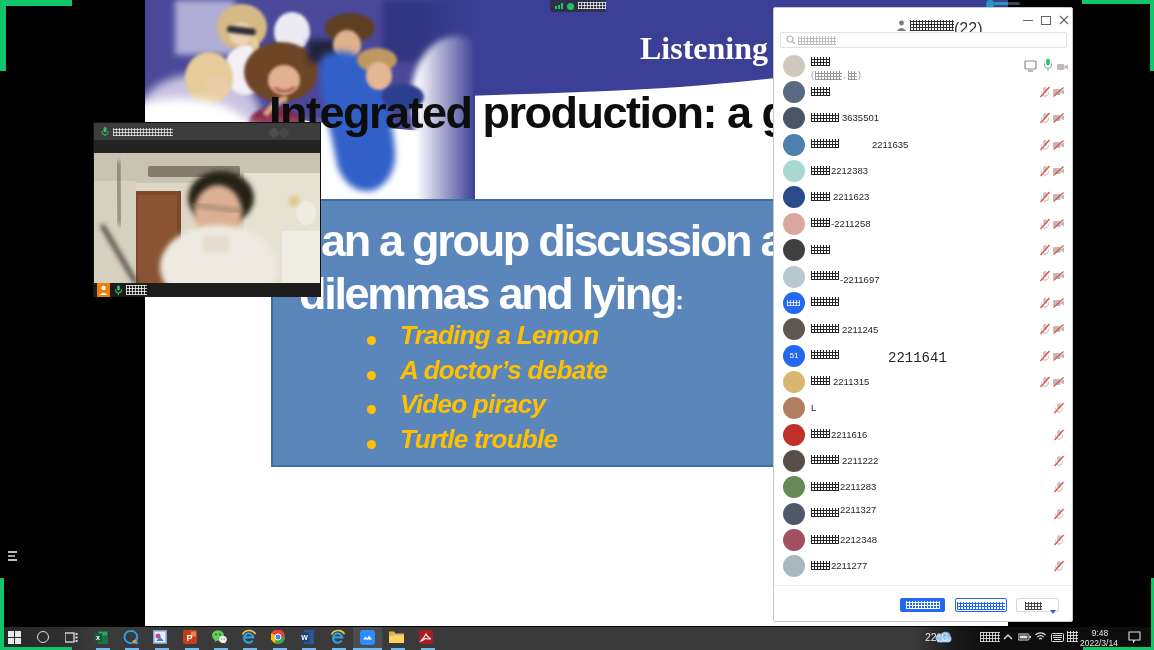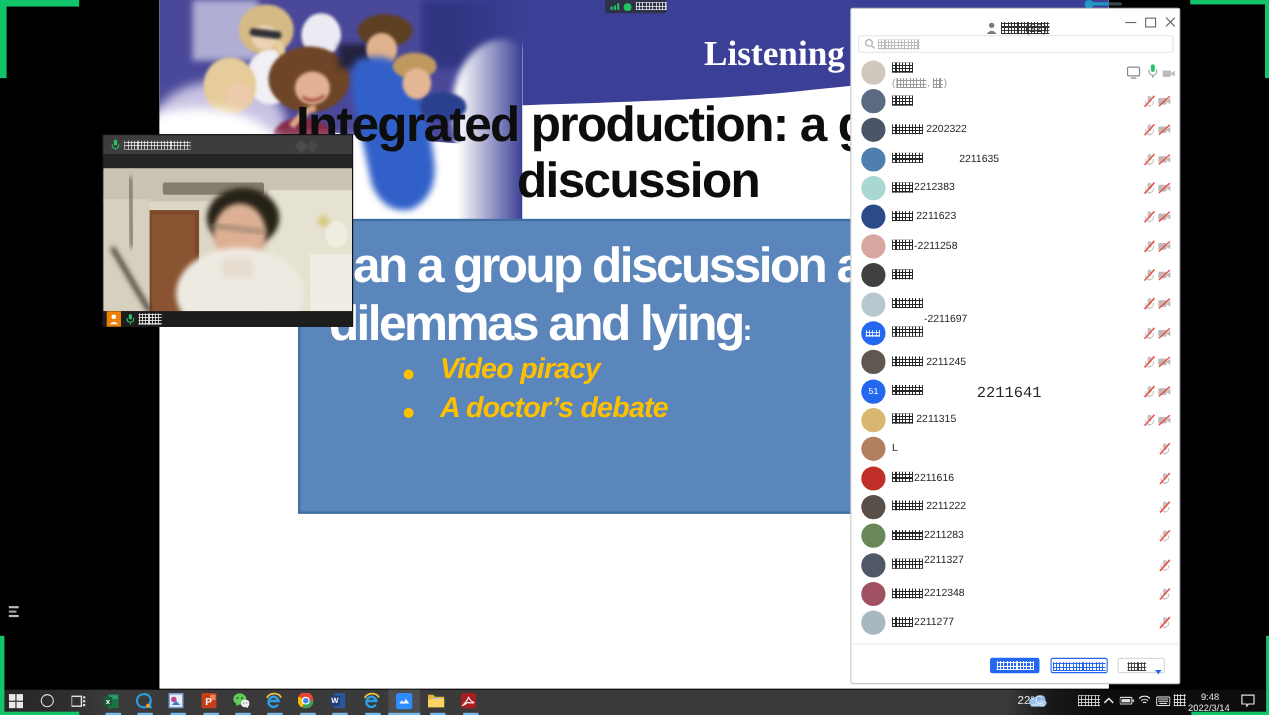--- a/index.html
+++ b/index.html
@@ -83,28 +83,29 @@
 
     <rect x="0" y="30" width="180" height="170" fill="url(#fadeBL)"></rect>
     <ellipse cx="35" cy="138" rx="75" ry="40" fill="#ffffff" filter="url(#b1)"></ellipse>
     <rect x="0" y="0" width="330" height="200" fill="url(#fadeR)"></rect>
     </g>
   </svg>
 
   <div class="abs" style="left:495px;top:30px;color:#fff;font-family:'Liberation Serif',serif;font-size:32px;font-weight:bold;white-space:nowrap">Listening &amp; Speaking</div>
 
   <div class="abs" style="left:124px;top:86.5px;color:#0d0d0d;font-size:45px;font-weight:bold;white-space:nowrap;letter-spacing:-1.5px">Integrated production: a group</div>
-  <div class="abs" style="left:325px;top:138px;color:#0d0d0d;font-size:45px;font-weight:bold;white-space:nowrap;letter-spacing:-1.5px">discussion</div>
 
   <div class="abs" style="left:126px;top:199px;width:611px;height:268px;background:#5b86bb;border:2px solid #3f6ea0"></div>
   <div class="abs" style="left:176px;top:215px;color:#fff;font-size:45px;font-weight:bold;white-space:nowrap;letter-spacing:-2.3px">an a group discussion about</div>
   <div class="abs" style="left:154px;top:268px;color:#fff;font-size:45px;font-weight:bold;white-space:nowrap;letter-spacing:-2.3px">dilemmas and lying<span style="font-size:26px;letter-spacing:0">:</span></div>
   <div class="abs" style="left:222px;top:318.3px;color:#ffc000;font-size:26px;font-weight:bold;font-style:italic;letter-spacing:-0.7px;line-height:34.4px;white-space:nowrap">
+    <div style="position:relative;padding-left:33px"><span class="bdot"></span>Trading a Lemon</div>
+    <div style="position:relative;padding-left:33px"><span class="bdot"></span>A doctor’s debate</div>
     <div style="position:relative;padding-left:33px"><span class="bdot"></span>Video piracy</div>
-    <div style="position:relative;padding-left:33px"><span class="bdot"></span>A doctor’s debate</div>
+    <div style="position:relative;padding-left:33px"><span class="bdot"></span>Turtle trouble</div>
   </div>
 </div>
 
 <div class="abs" style="left:550px;top:0;width:56px;height:11.5px;background:#2e3147;border-radius:0 0 3px 3px">
   <div class="abs" style="left:5px;top:6px;width:2px;height:3px;background:#21c463"></div>
   <div class="abs" style="left:8px;top:4.5px;width:2px;height:4.5px;background:#21c463"></div>
   <div class="abs" style="left:11px;top:3px;width:2px;height:6px;background:#21c463"></div>
   <div class="abs" style="left:17px;top:2.5px;width:7px;height:7px;border-radius:50%;background:#21c463"></div>
   <div class="abs" style="left:28px;top:2px"><span style="display:inline-block;vertical-align:top;width:28px;height:6.5px;background:repeating-linear-gradient(90deg,rgba(255,255,255,0.72) 0 1px,transparent 1px 3px),repeating-linear-gradient(0deg,rgba(255,255,255,0.72) 0 1px,transparent 1px 3px)"></span></div>
 </div>
@@ -168,21 +169,21 @@
   <div class="abs" style="left:32px;top:161.5px"><span style="display:inline-block;vertical-align:top;width:21px;height:10px;background:repeating-linear-gradient(90deg,rgba(255,255,255,0.75) 0 1px,transparent 1px 3px),repeating-linear-gradient(0deg,rgba(255,255,255,0.75) 0 1px,transparent 1px 3px)"></span></div>
 </div>
 
 <div class="abs" style="left:773px;top:7px;width:300px;height:615px;background:#fff;border:1px solid #c8c8c8;border-radius:2px"></div>
 
 <svg class="abs" style="left:896px;top:20px" width="11" height="11" viewBox="0 0 11 11">
       <circle cx="5.5" cy="3" r="2.4" fill="#7a7a7a"></circle>
       <path d="M0.8 11 Q5.5 5 10.2 11 Z" fill="#7a7a7a"></path>
     </svg>
 <div class="abs" style="left:910px;top:20px"><span style="display:inline-block;vertical-align:top;width:44px;height:10.5px;background:repeating-linear-gradient(90deg,#333 0 1px,transparent 1px 3px),repeating-linear-gradient(0deg,#333 0 1px,transparent 1px 3px)"></span></div>
-<div class="abs" style="left:932px;top:19.5px;font-size:11px;color:#333">(22)</div>
+<div class="abs" style="left:954px;top:19.5px;font-size:16px;color:#333">(22)</div>
 <div class="abs" style="left:1023px;top:20px;width:10px;height:1.2px;background:#666"></div>
 <div class="abs" style="left:1041px;top:15.5px;width:9.5px;height:9.5px;border:1.2px solid #666"></div>
 <svg class="abs" style="left:1059px;top:15px" width="10" height="10" viewBox="0 0 10 10">
       <line x1="1" y1="1" x2="9" y2="9" stroke="#666" stroke-width="1.2"></line>
       <line x1="9" y1="1" x2="1" y2="9" stroke="#666" stroke-width="1.2"></line>
     </svg>
 
 <div class="abs" style="left:780px;top:31.5px;width:287px;height:16.5px;border:1px solid #e3e3e3;border-radius:2px;background:#fff"></div>
 <svg class="abs" style="left:786px;top:35px" width="10" height="10" viewBox="0 0 10 10">
       <circle cx="4" cy="4" r="3" fill="none" stroke="#b0b0b0" stroke-width="1.2"></circle>
@@ -220,21 +221,21 @@
 <line x1="6" y1="9.7" x2="6" y2="11.3" stroke="#c6c3c3" stroke-width="1"></line>
 <line x1="1.5" y1="11" x2="10.5" y2="1" stroke="#e8564c" stroke-width="1.5"></line>
 </svg>
     <svg style="position:absolute;left:1052px;top:86.0px" width="13" height="12" viewBox="0 0 13 12">
 <rect x="1" y="3" width="7.5" height="6" rx="1" fill="#c2b9b7"></rect>
 <path d="M8.8 5.2 L12 3.4 V8.6 L8.8 6.8 Z" fill="#c2b9b7"></path>
 <line x1="1.5" y1="10.5" x2="11.5" y2="1.5" stroke="#e0564c" stroke-width="1.3"></line>
 </svg>
 <div style="position:absolute;left:783px;top:107.3px;width:22px;height:22px;border-radius:50%;background:#4a5668"></div>
     <div style="position:absolute;left:811px;top:112.8px"><span style="display:inline-block;vertical-align:top;width:28px;height:9px;background:repeating-linear-gradient(90deg,#262626 0 1px,transparent 1px 3px),repeating-linear-gradient(0deg,#262626 0 1px,transparent 1px 3px)"></span></div>
-    <div style="position:absolute;left:842px;top:112.3px;font-size:9.5px;color:#262626;font-family:'Liberation Sans',sans-serif">2202322</div>
+    <div style="position:absolute;left:842px;top:112.3px;font-size:9.5px;color:#262626;font-family:'Liberation Sans',sans-serif">3635501</div>
     <svg style="position:absolute;left:1039px;top:112.35px" width="12" height="12" viewBox="0 0 12 12">
 <rect x="4.2" y="1" width="3.6" height="6" rx="1.8" fill="#c6c3c3"></rect>
 <path d="M2.5 5.5 v1.2 a3.5 3.5 0 0 0 7 0 V5.5" fill="none" stroke="#c6c3c3" stroke-width="1"></path>
 <line x1="6" y1="9.7" x2="6" y2="11.3" stroke="#c6c3c3" stroke-width="1"></line>
 <line x1="1.5" y1="11" x2="10.5" y2="1" stroke="#e8564c" stroke-width="1.5"></line>
 </svg>
     <svg style="position:absolute;left:1052px;top:112.35px" width="13" height="12" viewBox="0 0 13 12">
 <rect x="1" y="3" width="7.5" height="6" rx="1" fill="#c2b9b7"></rect>
 <path d="M8.8 5.2 L12 3.4 V8.6 L8.8 6.8 Z" fill="#c2b9b7"></path>
 <line x1="1.5" y1="10.5" x2="11.5" y2="1.5" stroke="#e0564c" stroke-width="1.3"></line>
@@ -303,21 +304,21 @@
 <line x1="6" y1="9.7" x2="6" y2="11.3" stroke="#c6c3c3" stroke-width="1"></line>
 <line x1="1.5" y1="11" x2="10.5" y2="1" stroke="#e8564c" stroke-width="1.5"></line>
 </svg>
     <svg style="position:absolute;left:1052px;top:244.10000000000002px" width="13" height="12" viewBox="0 0 13 12">
 <rect x="1" y="3" width="7.5" height="6" rx="1" fill="#c2b9b7"></rect>
 <path d="M8.8 5.2 L12 3.4 V8.6 L8.8 6.8 Z" fill="#c2b9b7"></path>
 <line x1="1.5" y1="10.5" x2="11.5" y2="1.5" stroke="#e0564c" stroke-width="1.3"></line>
 </svg>
 <div style="position:absolute;left:783px;top:265.5px;width:22px;height:22px;border-radius:50%;background:#b8c8d0"></div>
     <div style="position:absolute;left:811px;top:271.0px"><span style="display:inline-block;vertical-align:top;width:28px;height:9px;background:repeating-linear-gradient(90deg,#262626 0 1px,transparent 1px 3px),repeating-linear-gradient(0deg,#262626 0 1px,transparent 1px 3px)"></span></div>
-    <div style="position:absolute;left:840px;top:285px;font-size:9.5px;color:#262626;font-family:'Liberation Sans',sans-serif">-2211697</div>
+    <div style="position:absolute;left:840px;top:274px;font-size:9.5px;color:#262626;font-family:'Liberation Sans',sans-serif">-2211697</div>
     <svg style="position:absolute;left:1039px;top:270.45000000000005px" width="12" height="12" viewBox="0 0 12 12">
 <rect x="4.2" y="1" width="3.6" height="6" rx="1.8" fill="#c6c3c3"></rect>
 <path d="M2.5 5.5 v1.2 a3.5 3.5 0 0 0 7 0 V5.5" fill="none" stroke="#c6c3c3" stroke-width="1"></path>
 <line x1="6" y1="9.7" x2="6" y2="11.3" stroke="#c6c3c3" stroke-width="1"></line>
 <line x1="1.5" y1="11" x2="10.5" y2="1" stroke="#e8564c" stroke-width="1.5"></line>
 </svg>
     <svg style="position:absolute;left:1052px;top:270.45000000000005px" width="13" height="12" viewBox="0 0 13 12">
 <rect x="1" y="3" width="7.5" height="6" rx="1" fill="#c2b9b7"></rect>
 <path d="M8.8 5.2 L12 3.4 V8.6 L8.8 6.8 Z" fill="#c2b9b7"></path>
 <line x1="1.5" y1="10.5" x2="11.5" y2="1.5" stroke="#e0564c" stroke-width="1.3"></line>

